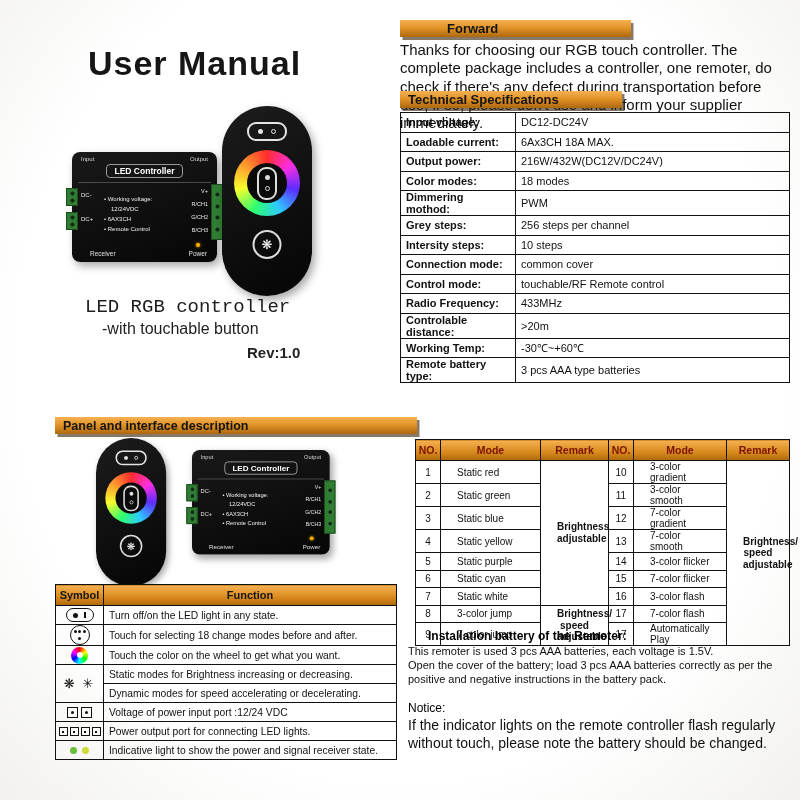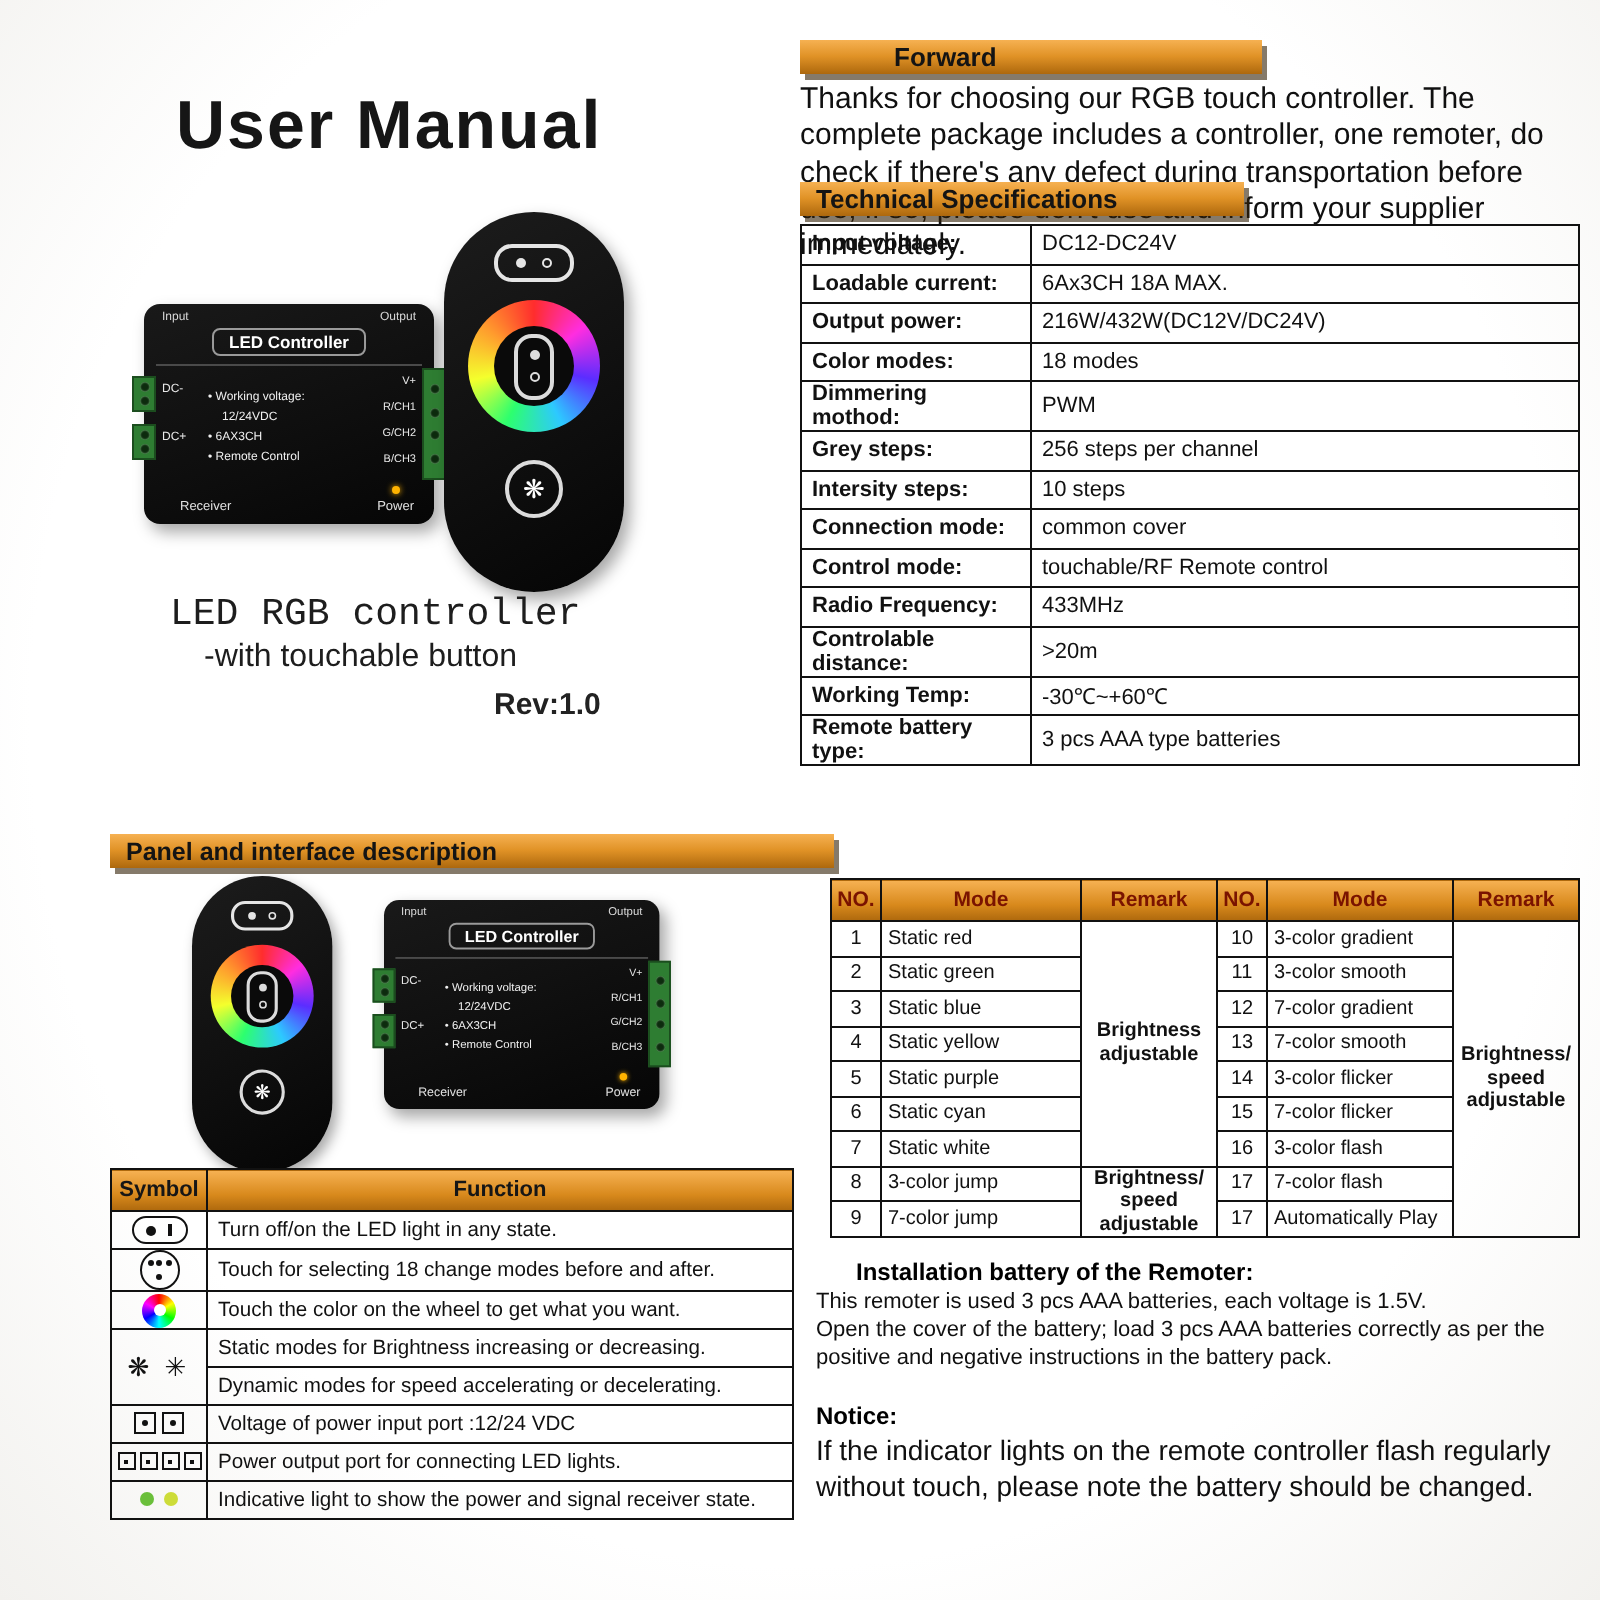--- a/index.html
+++ b/index.html
@@ -17,33 +17,33 @@
        color:#141414;font-weight:bold;display:flex;align-items:center;padding:0 8px;
        box-shadow:2.5px 3px 0 rgba(52,34,6,0.6);}
   .bar-forward{left:400px;top:20px;width:176px;height:17px;font-size:13px;padding-left:47px;}
   .bar-tech{left:400px;top:91px;width:206px;height:17px;font-size:13px;}
   .bar-panel{left:55px;top:417px;width:346px;height:17px;font-size:12.5px;}
   .bar-mode{left:415px;top:417px;width:146px;height:16px;font-size:12.5px;}
 
   .forward-body{position:absolute;left:400px;top:41px;width:382px;font-size:15px;line-height:1.22;color:#101010;}
   .battery-head{position:absolute;left:408px;top:629px;font-size:12px;font-weight:bold;color:#000;padding-left:20px;}
   .battery-body{position:absolute;left:408px;top:645px;width:384px;font-size:11px;line-height:1.25;color:#101010;white-space:pre-line;}
-  .notice-head{position:absolute;left:408px;top:701px;font-size:12px;font-weight:bold;color:#000;}
+  .notice-head{position:absolute;left:408px;top:701px;font-size:12px;font-weight:normal;color:#000;}
   .notice-body{position:absolute;left:408px;top:717px;width:384px;font-size:14px;line-height:1.25;color:#101010;}
 
   
   table{border-collapse:collapse;}
   .spec-table{position:absolute;left:400px;top:112px;width:390px;font-size:11px;}
   .spec-table td{border:1.4px solid #111;height:18.5px;padding:0 5px;}
   .spec-table td.spec-label{width:104px;font-weight:bold;}
 
   .mode-table{position:absolute;left:415px;top:439px;width:374px;font-size:10px;table-layout:fixed;}
   .mode-table th{border:1.3px solid #111;background:linear-gradient(180deg,#f6b152,#d8891c 60%,#ad680d);
                  color:#7a1300;font-size:10.5px;height:18px;}
-  .mode-table td{border:1.3px solid #111;height:16.5px;padding:0 3px;}
+  .mode-table td{border:1.3px solid #111;height:16.5px;padding:0 16px;}
   .mode-table td.c{text-align:center;padding:0;}
   .mode-table td.remark{text-align:center;font-weight:bold;line-height:1.15;}
 
   .symbol-table{position:absolute;left:55px;top:584px;width:341px;font-size:10.3px;table-layout:fixed;}
   .symbol-table th{border:1.4px solid #111;background:linear-gradient(180deg,#f6b152,#d8891c 60%,#ad680d);
                    color:#161616;font-size:11px;height:18px;}
   .symbol-table td{border:1.4px solid #111;height:18px;padding:0 5px;}
   .symbol-table td.sym{text-align:center;padding:0;vertical-align:middle;}
 
   

